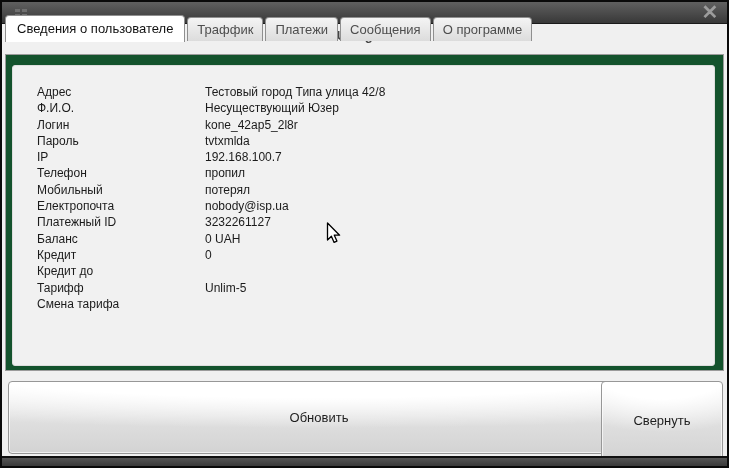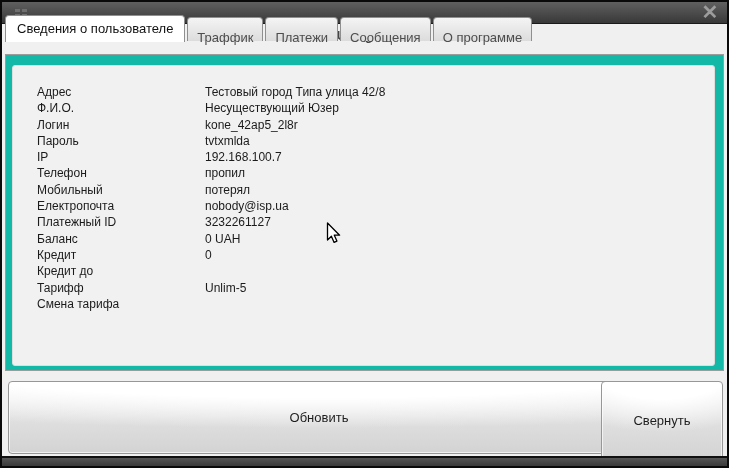--- a/index.html
+++ b/index.html
@@ -65,27 +65,27 @@
     padding:0 11px;
     margin-bottom:-1px;
     position:relative;
     z-index:4;
   }
   .tab.inactive{
     background:linear-gradient(#f4f4f4,#dcdcdc);
     color:#4d4d4d;
     height:24px;
     line-height:23px;
-    padding:8px 9px;
+    padding:0 9px;
     text-align:right;
   }
   
   .notebook{
     position:absolute;top:52px;left:3px;right:3px;height:317px;
-    background:#14b8a6;
+    background:#14532d;
     border:1px solid #9b9b9b;
     z-index:2;
   }
   .inner-panel{
     position:absolute;top:10px;left:6px;right:8px;bottom:4px;
     background:#f1f1f1;
     border:1px solid #dedede;
     border-radius:3px;
     overflow:hidden;
   }

